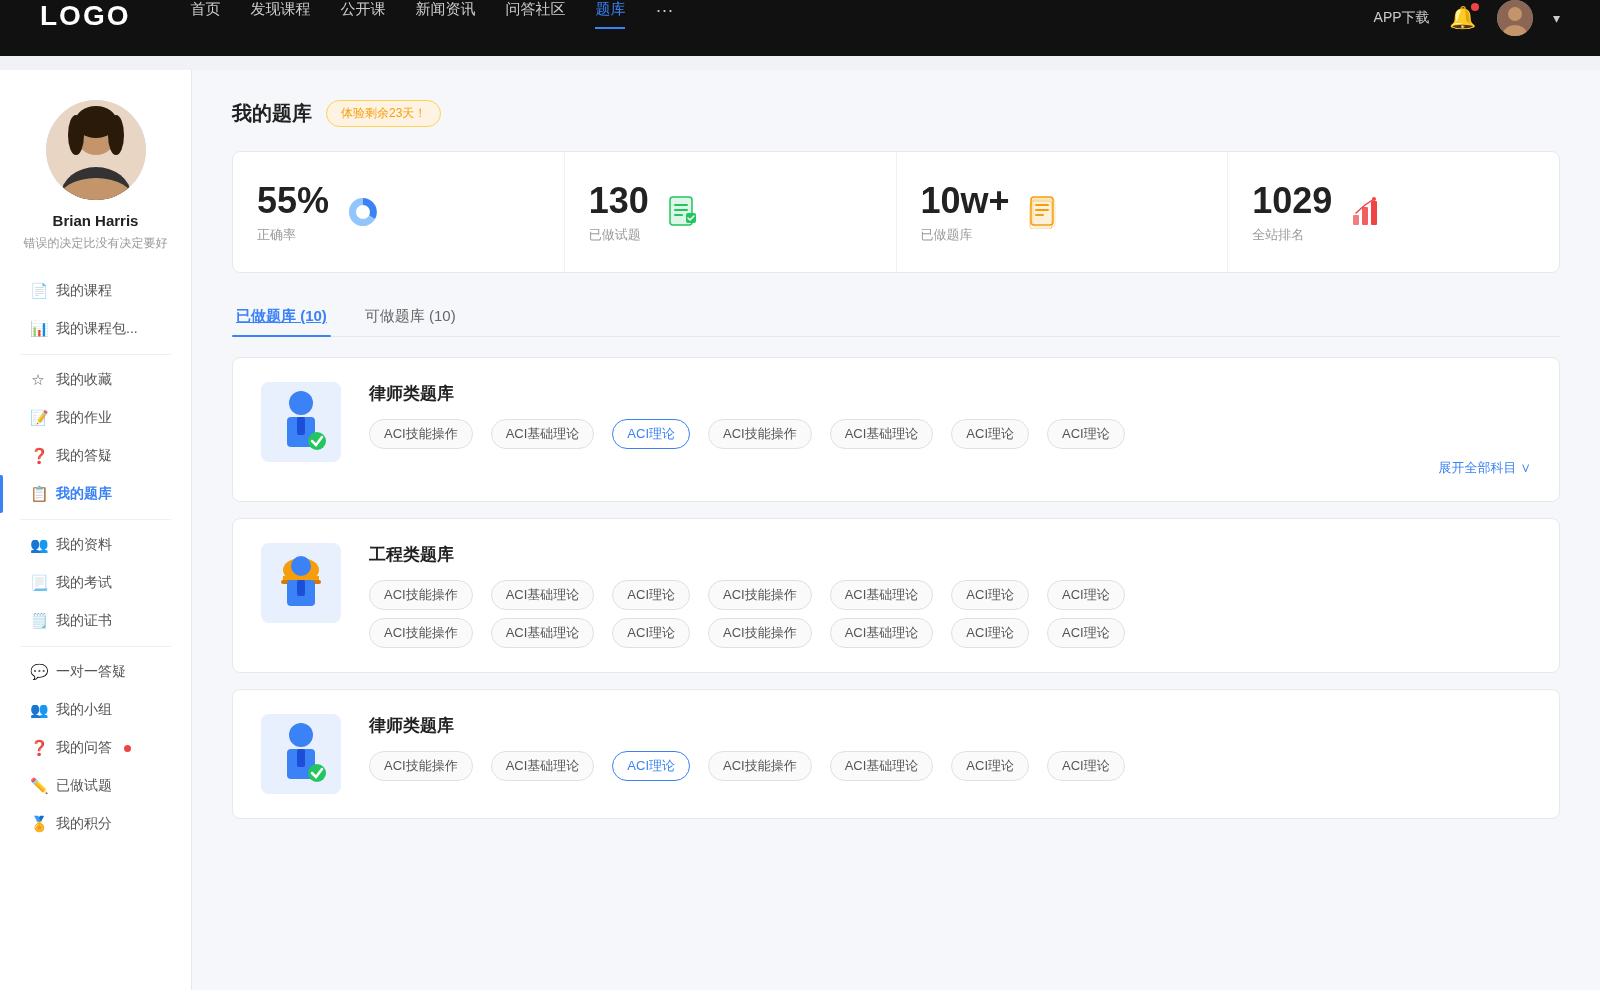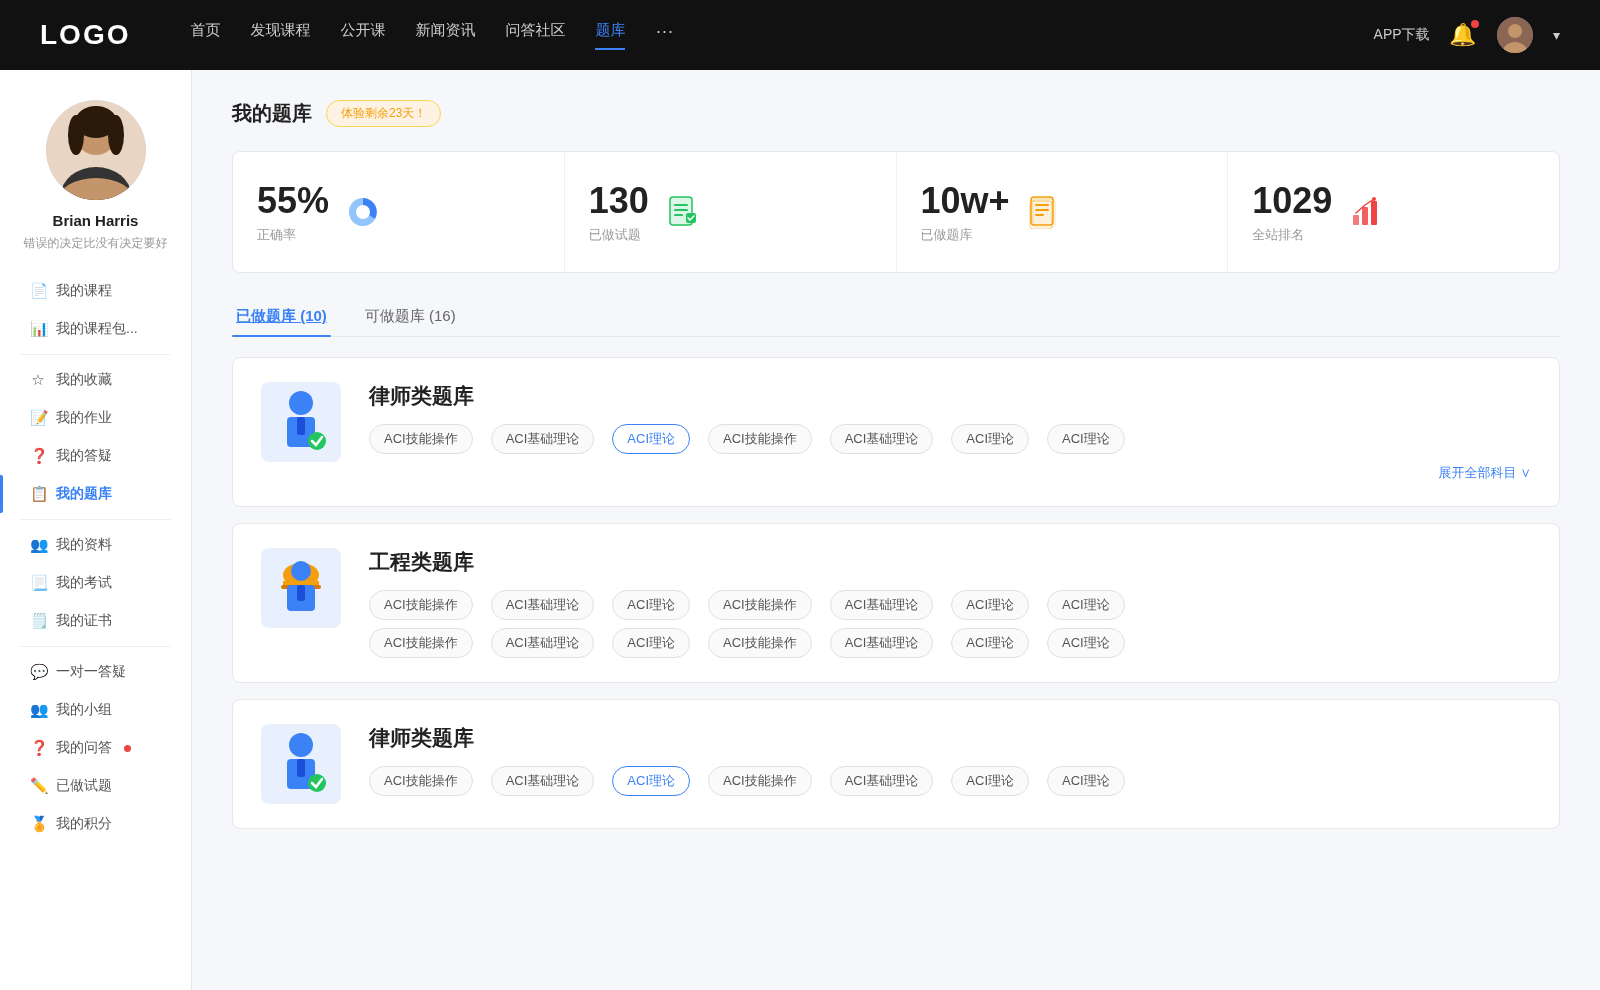--- a/index.html
+++ b/index.html
@@ -1,23 +1,23 @@
 <!DOCTYPE html>
 <html><head>
   <meta charset="utf-8">
   <style>
     * { box-sizing: border-box; margin: 0; padding: 0; }
     body { font-family: "PingFang SC", "Microsoft YaHei", sans-serif; background: #f0f2f5; min-height: 990px; }
 
     
     .navbar {
       background: #111;
-      height: 70px;
+      height: 56px;
       display: flex;
-      align-items: center;
+      align-items: flex-start;
       padding: 0 40px;
       color: #fff;
       position: fixed;
       top: 0; left: 0; right: 0;
       z-index: 100;
     }
     .nav-logo { font-size: 28px; font-weight: 900; color: #fff; margin-right: 60px; letter-spacing: 2px; }
     .nav-links { display: flex; gap: 30px; flex: 1; }
     .nav-link { color: #ccc; font-size: 15px; cursor: pointer; text-decoration: none; }
     .nav-link.active { color: #3b82f6; border-bottom: 2px solid #3b82f6; padding-bottom: 8px; }
@@ -103,21 +103,21 @@
     }
 
     
     .category-card {
       background: #fff; border-radius: 8px; margin-bottom: 16px;
       padding: 24px 28px; border: 1px solid #e8e8e8;
       display: flex; gap: 28px; align-items: flex-start;
     }
     .cat-icon { width: 80px; height: 80px; background: #e8f0fe; border-radius: 8px; display: flex; align-items: center; justify-content: center; flex-shrink: 0; }
     .cat-content { flex: 1; }
-    .cat-title { font-size: 21px; font-weight: 600; color: #222; margin-bottom: 14px; }
+    .cat-title { font-size: 17px; font-weight: 600; color: #222; margin-bottom: 14px; }
     .cat-tags { display: flex; flex-wrap: wrap; gap: 18px; }
     .tag {
       padding: 5px 14px; border-radius: 20px; font-size: 13px;
       border: 1px solid #e0e0e0; color: #555; cursor: pointer; background: #fafafa;
     }
     .tag.selected { border-color: #3b82f6; color: #3b82f6; background: #fff; }
     .expand-link { text-align: right; font-size: 13px; color: #3b82f6; cursor: pointer; margin-top: 10px; }
   </style>
 </head>
 <body>
@@ -304,21 +304,21 @@
             <rect x="22" y="6" width="6" height="24" rx="1" fill="#ef4444"></rect>
             <polyline points="7,18 16,10 25,4" stroke="#ef4444" stroke-width="1.5" fill="none" stroke-linecap="round"></polyline>
             <circle cx="25" cy="4" r="2" fill="#ef4444"></circle>
           </svg>
         </div>
       </div>
     </div>
 
     <div class="tabs">
       <div class="tab-item active">已做题库 (10)</div>
-      <div class="tab-item">可做题库 (16)</div>
+      <div class="tab-item">可做题库 (10)</div>
     </div>
 
     <div class="category-card">
       <div class="cat-icon">
         <svg width="60" height="70" viewBox="0 0 60 70">
 
           <circle cx="30" cy="16" r="12" fill="#3b82f6"></circle>
           <rect x="16" y="30" width="28" height="30" rx="4" fill="#3b82f6"></rect>
 
           <rect x="26" y="30" width="8" height="18" rx="2" fill="#1d4ed8"></rect>

